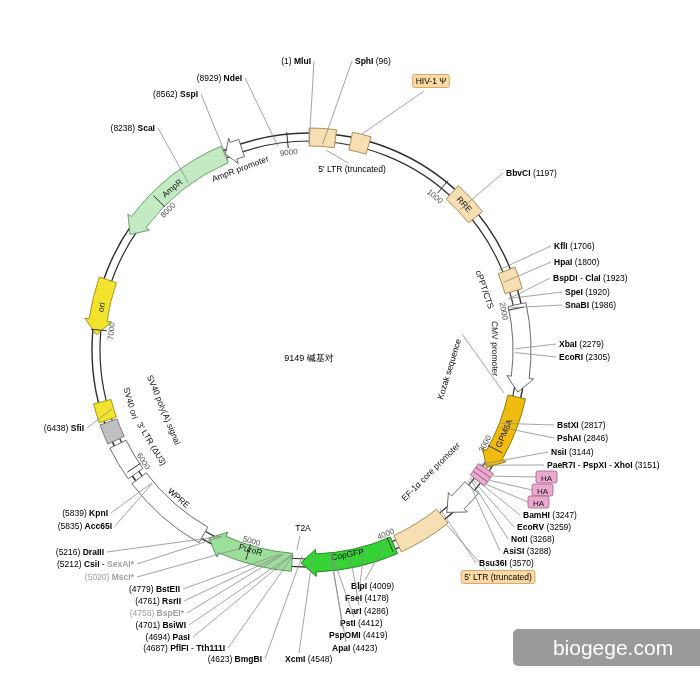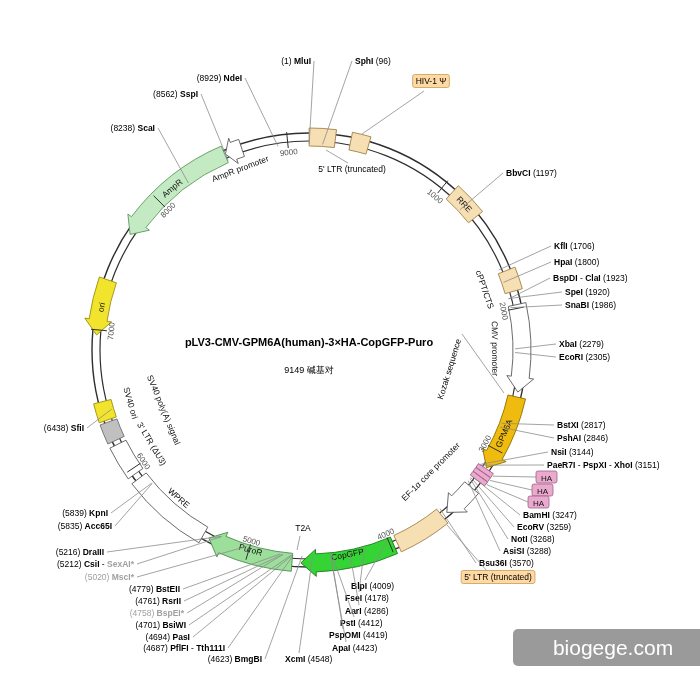--- a/index.html
+++ b/index.html
@@ -172,17 +172,16 @@
       <text x="431" y="84" text-anchor="middle" font-size="8.5" fill="#000">HIV-1 Ψ</text>
       <polyline points="487,571 447,525" fill="none" stroke="#8c8c8c" stroke-width="0.8"></polyline>
       <rect x="461.1953125" y="570.5" width="73.77099609375" height="13" rx="2" fill="#FFD9A3" stroke="#C99C55" stroke-width="0.8"></rect>
       <text x="498" y="580" text-anchor="middle" font-size="8.5" fill="#000">5' LTR (truncated)</text>
       <polyline points="300,536 297,550" fill="none" stroke="#8c8c8c" stroke-width="0.8"></polyline>
       <text x="303" y="531" text-anchor="middle" font-size="8.5" fill="#000">T2A</text>
       <polyline points="462,334 504,393" fill="none" stroke="#8c8c8c" stroke-width="0.8"></polyline>
       <text x="452" y="370" text-anchor="middle" font-size="8.5" fill="#000" transform="rotate(-73 452 370)">Kozak sequence</text>
     </svg>
   <div class="center-label">
-    <div class="ptitle">pLV3-CMV-GPM6A(human)-3×HA-CopGFP-Puro</div>
     <div class="psub">9149 碱基对</div>
   </div>
   <div class="watermark">biogege.com</div>
 </div>
 
 </body></html>

